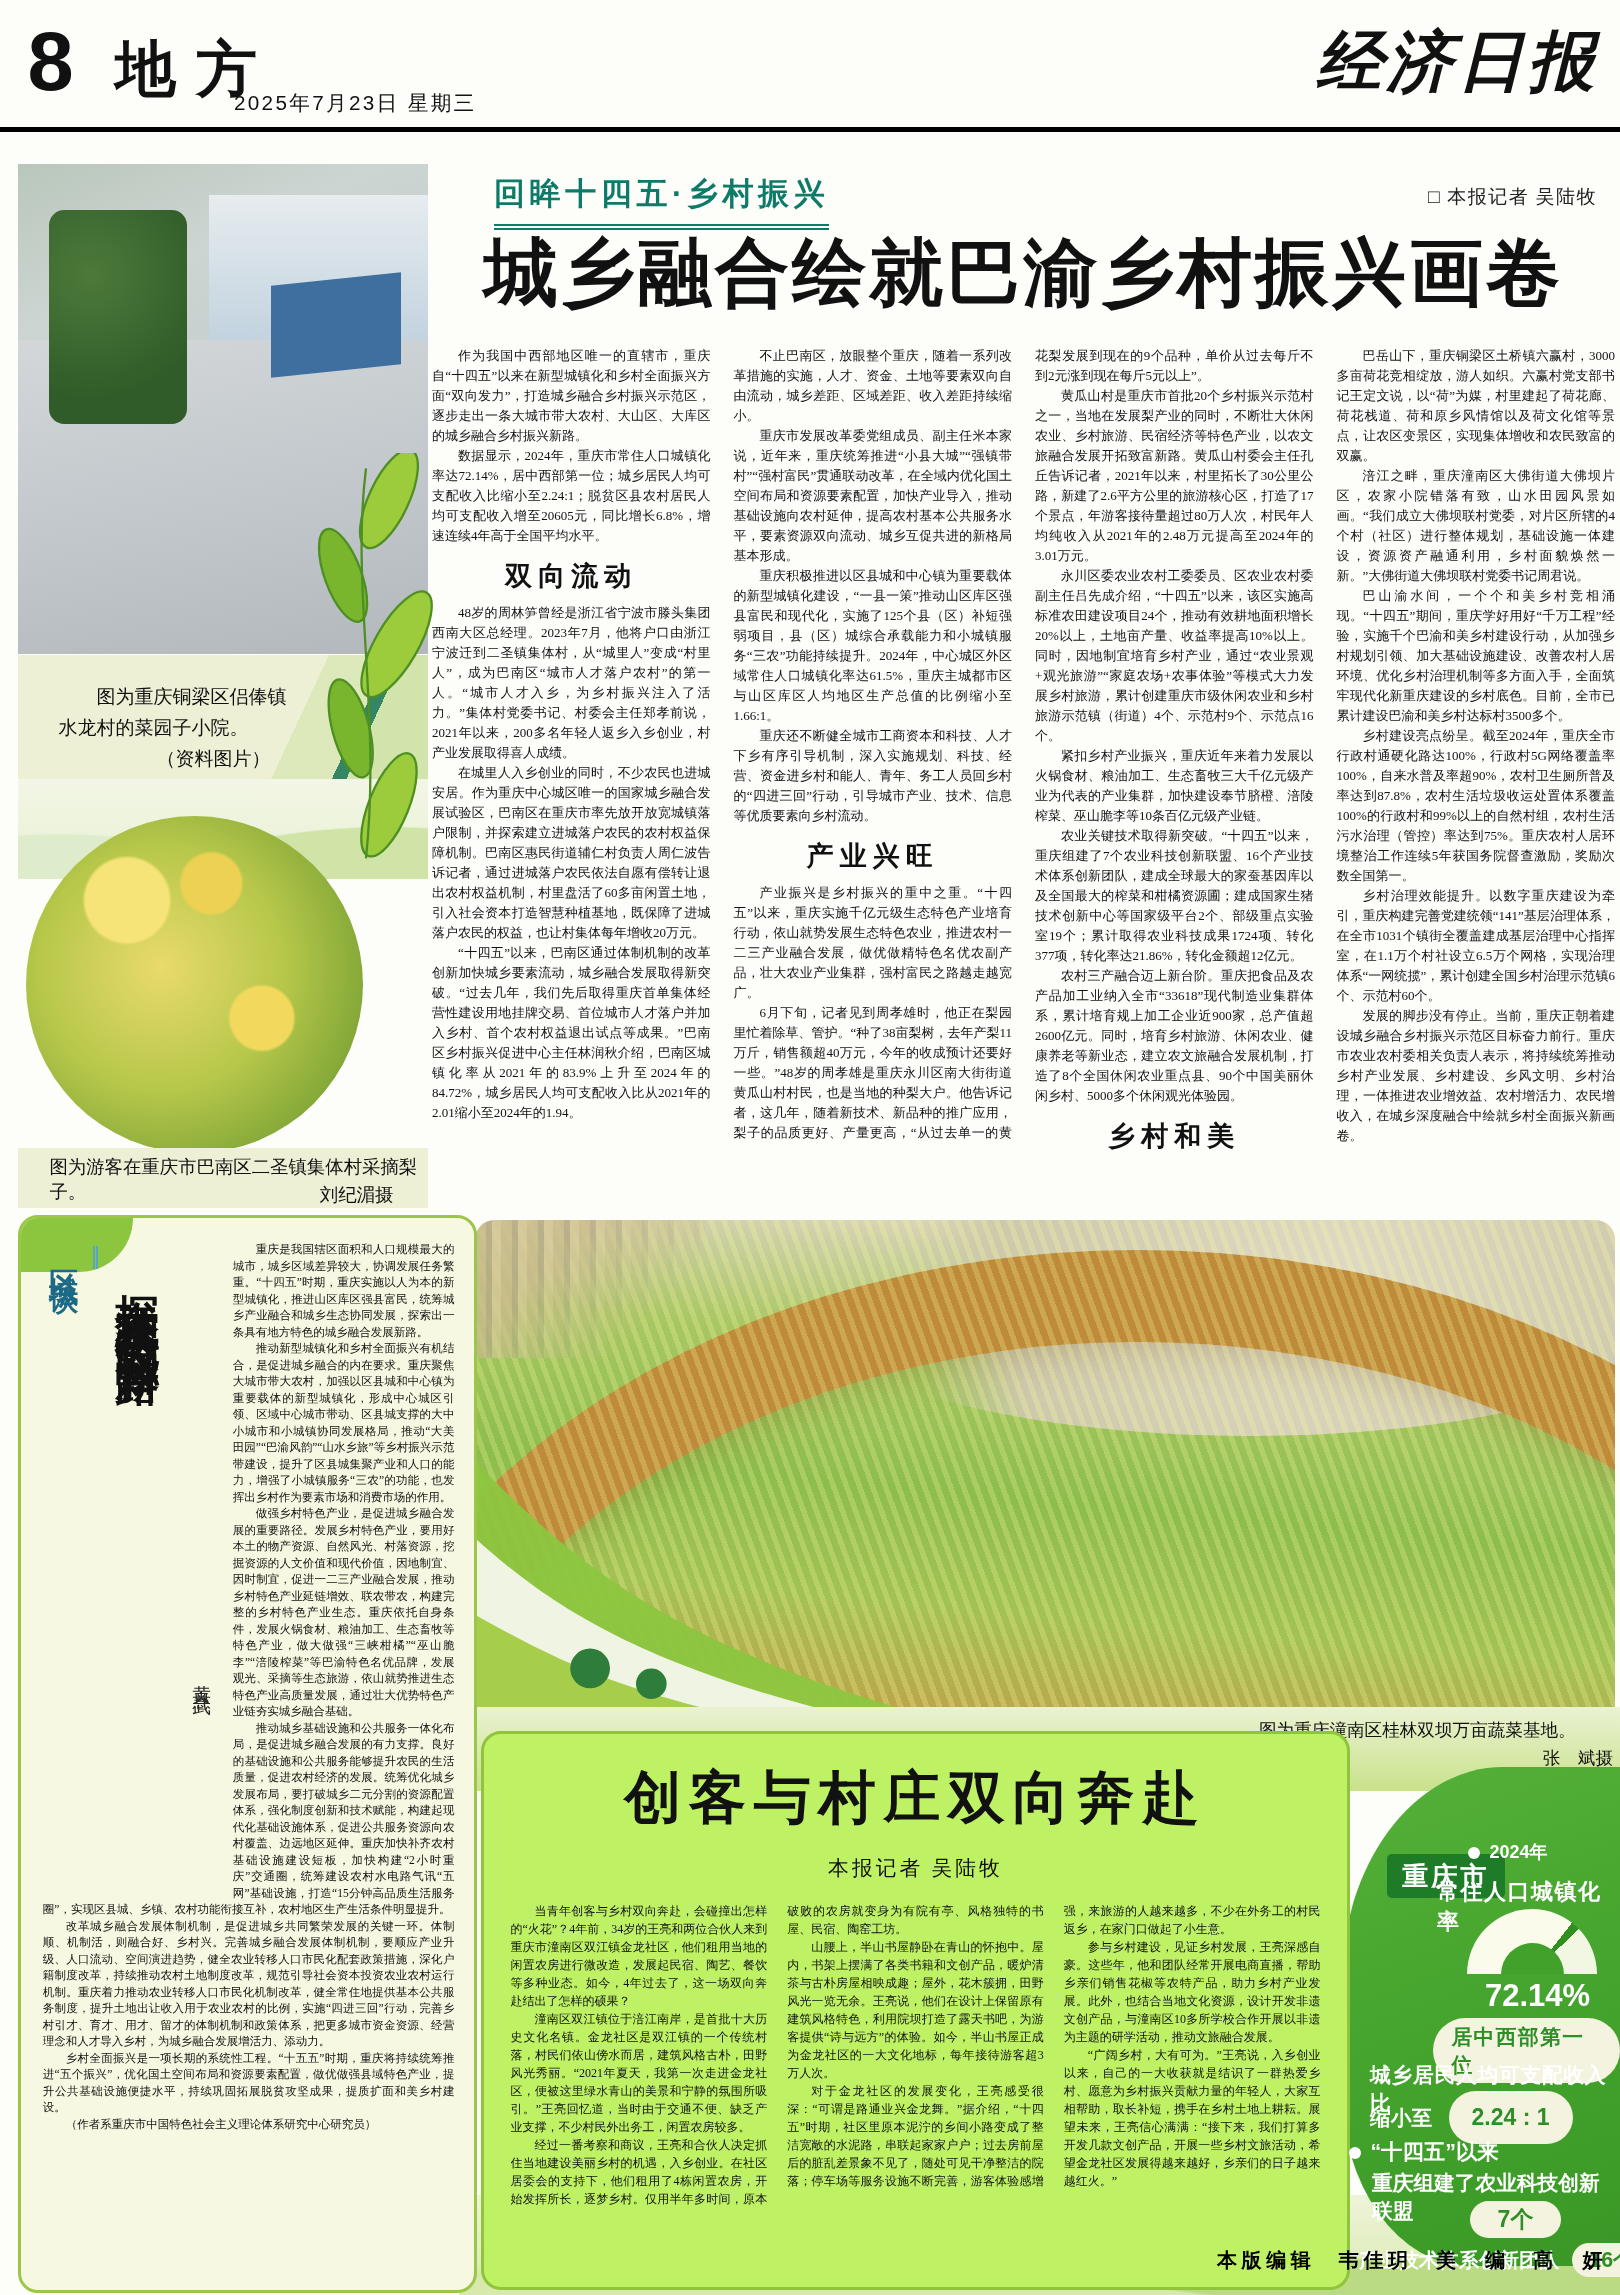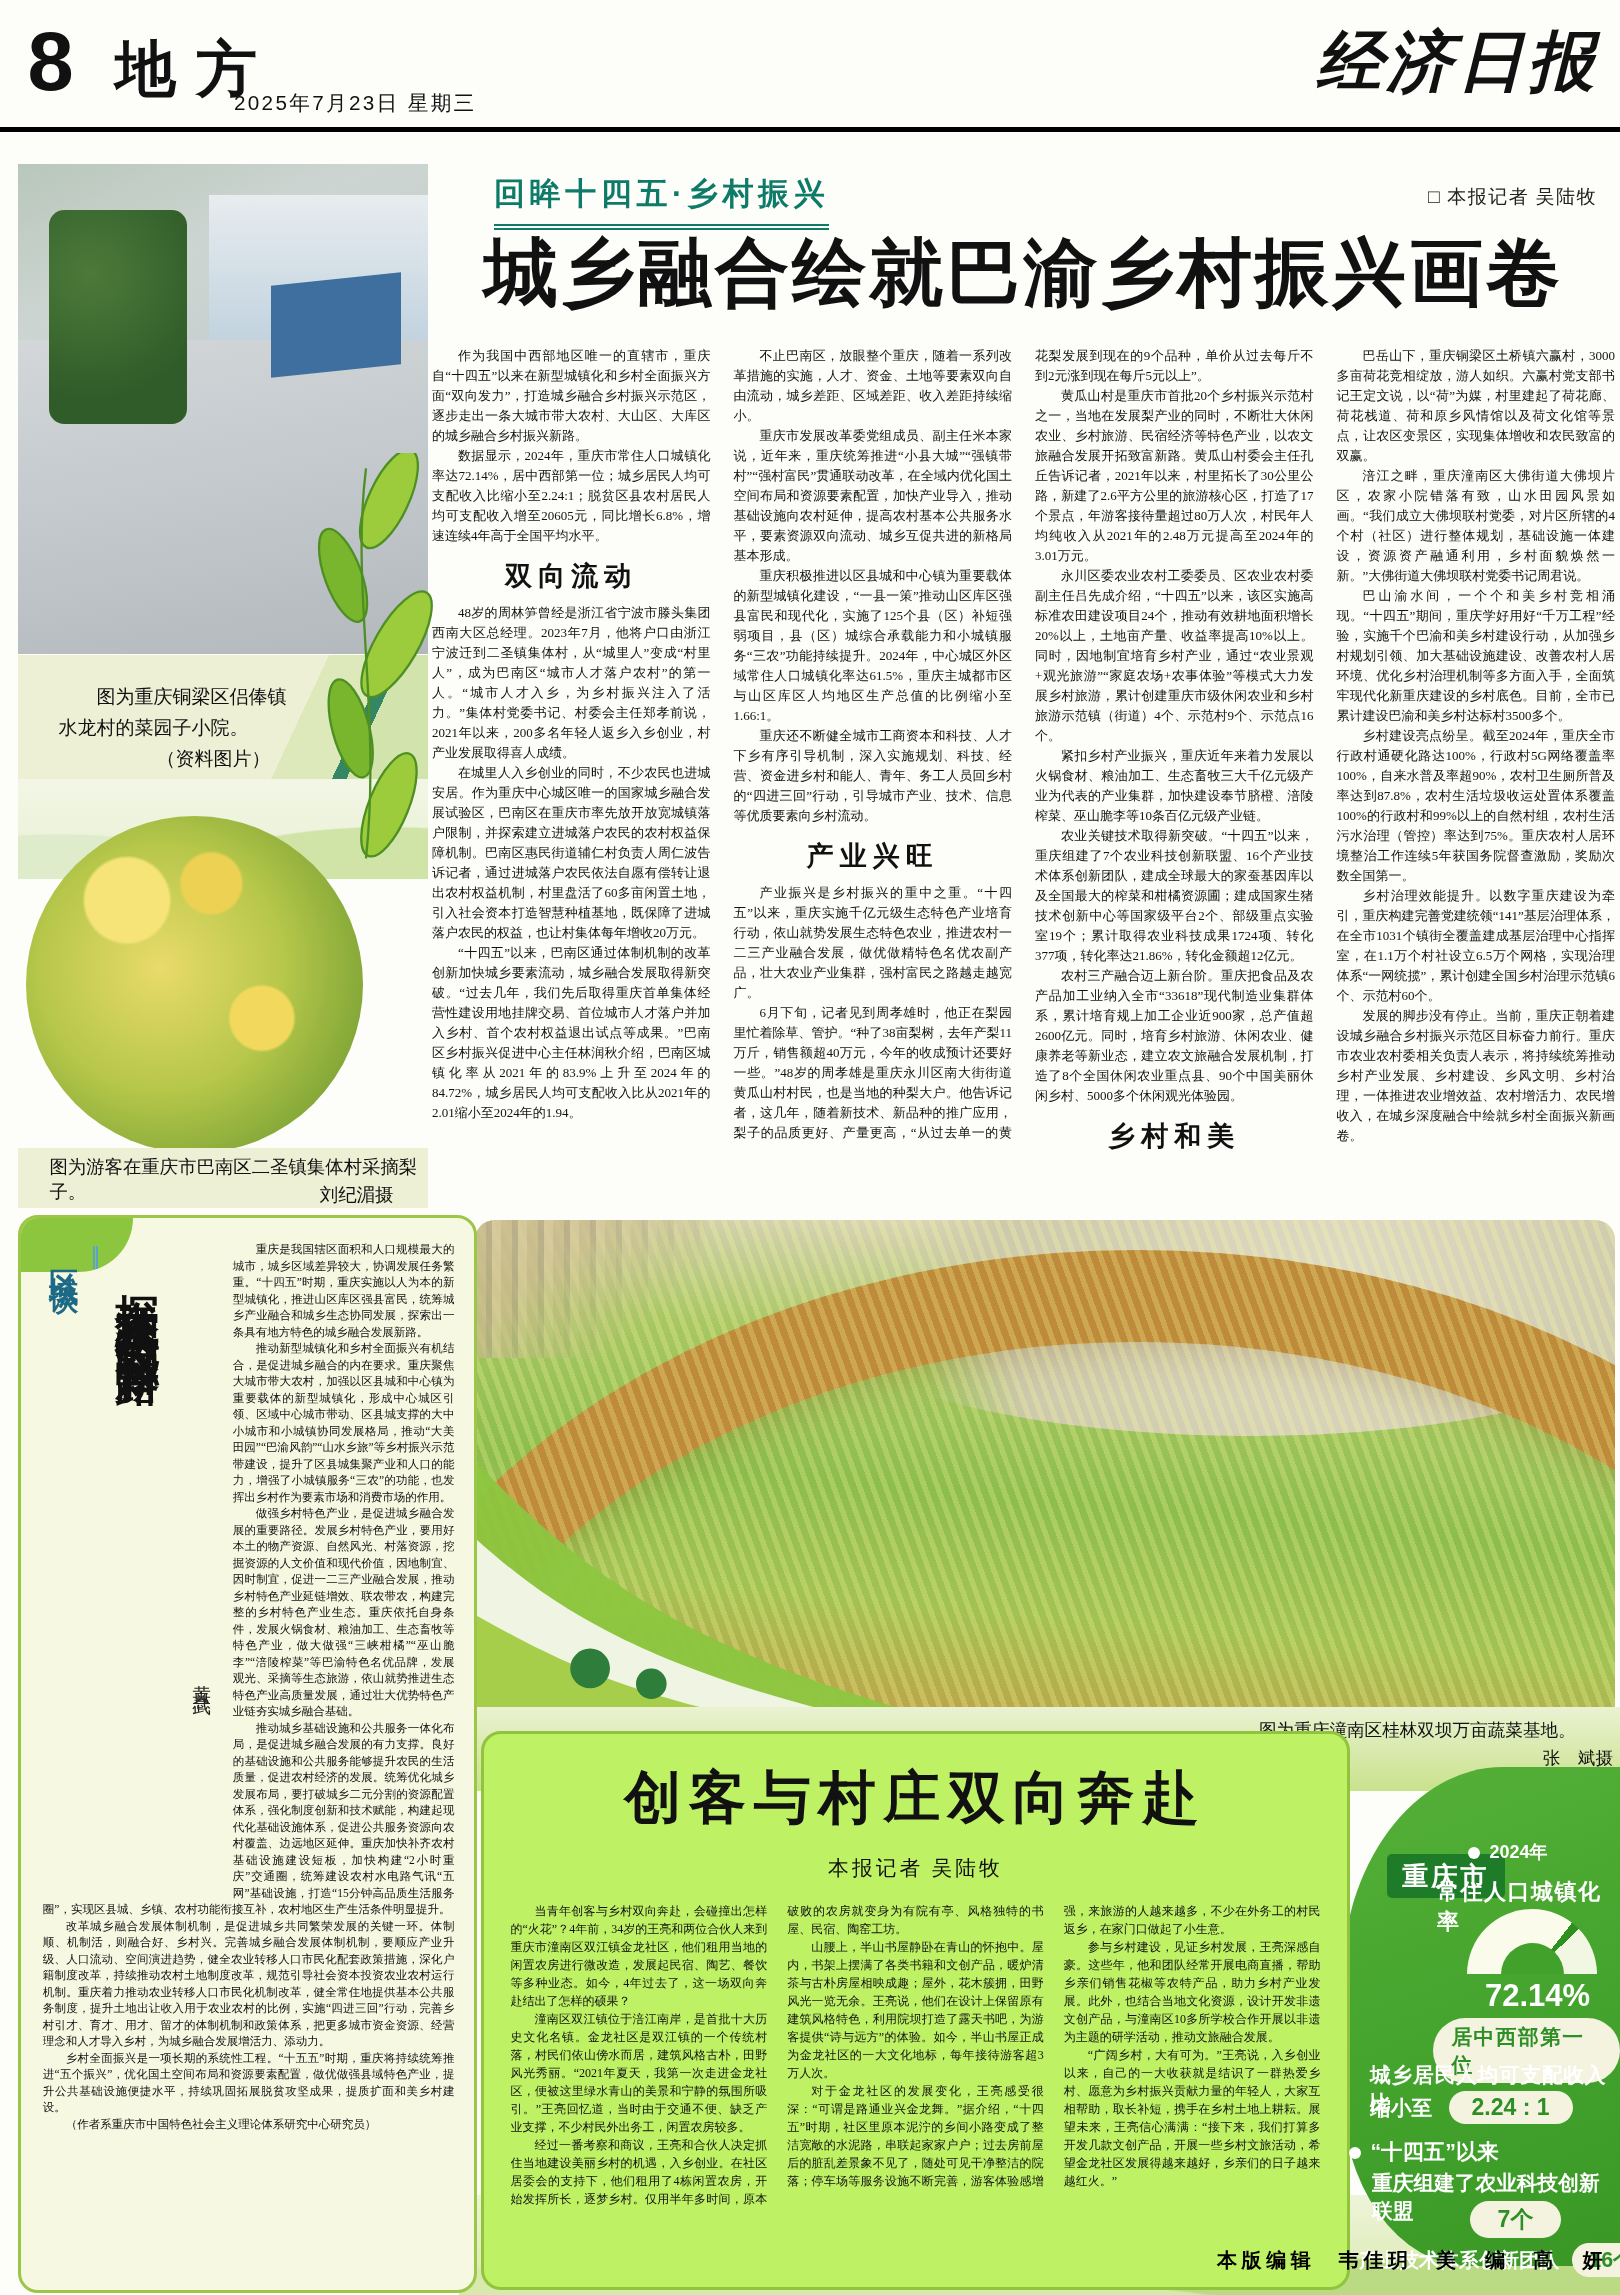--- a/index.html
+++ b/index.html
@@ -102,21 +102,21 @@
   .gauge{position:absolute;left:1467px;top:1909px;width:130px;height:65px;overflow:hidden;z-index:9;}
   .gauge .ring{width:130px;height:130px;border-radius:50%;
         background:conic-gradient(from 270deg,#fbfbec 0deg 128deg,#2f8f1f 128deg 136deg,rgba(251,251,236,.95) 136deg 180deg,transparent 180deg 360deg);}
   .gauge .hole{position:absolute;left:34px;top:34px;width:63px;height:63px;border-radius:50%;background:#41a12b;}
   .ig-gaugeval{left:1485px;top:1978px;font-size:31px;font-weight:bold;}
   .pill{display:inline-block;background:#f4f3df;color:#2f8f27;font-weight:bold;border-radius:765px;}
   .ig-badge{left:1433px;top:2018px;}
   .ig-badge .pill{font-size:20.7px;padding:4.6px 18.4px;letter-spacing:1.5px;}
   .ig-income{left:1370px;top:2061px;font-size:20.7px;font-weight:bold;letter-spacing:0.8px;}
   .ig-income2{left:1370px;top:2091px;font-size:20.7px;font-weight:bold;}
-  .ig-income2 .pill{font-size:23px;padding:3px 23px;margin-left:10.7px;}
+  .ig-income2 .pill{font-size:23px;padding:13px 23px;margin-left:10.7px;}
   .ig-since{left:1349px;top:2137px;font-size:21.4px;font-weight:bold;}
   .ig-alliance{left:1372px;top:2169px;font-size:20.7px;font-weight:bold;}
   .ig-pill7{left:1470px;top:2201px;}
   .ig-pill7 .pill{font-size:23px;padding:3.1px 27.6px;}
   .ig-team{left:1359px;top:2243px;font-size:20px;font-weight:bold;white-space:nowrap;}
   .ig-team .pill{font-size:21.4px;padding:2.3px 17px;margin-left:7.7px;}
   .credits{position:absolute;left:1217px;top:2247px;z-index:10;font:bold 20px "Liberation Serif",serif;color:#000;letter-spacing:4.6px;white-space:nowrap;}
   .credits span{margin-right:13.8px;}
   .bottom-hills{position:absolute;left:459px;top:2195px;width:1161px;height:100px;z-index:1;
         background:radial-gradient(130% 200% at 20% 160%,#d7e9ad 45%,transparent 46%),

